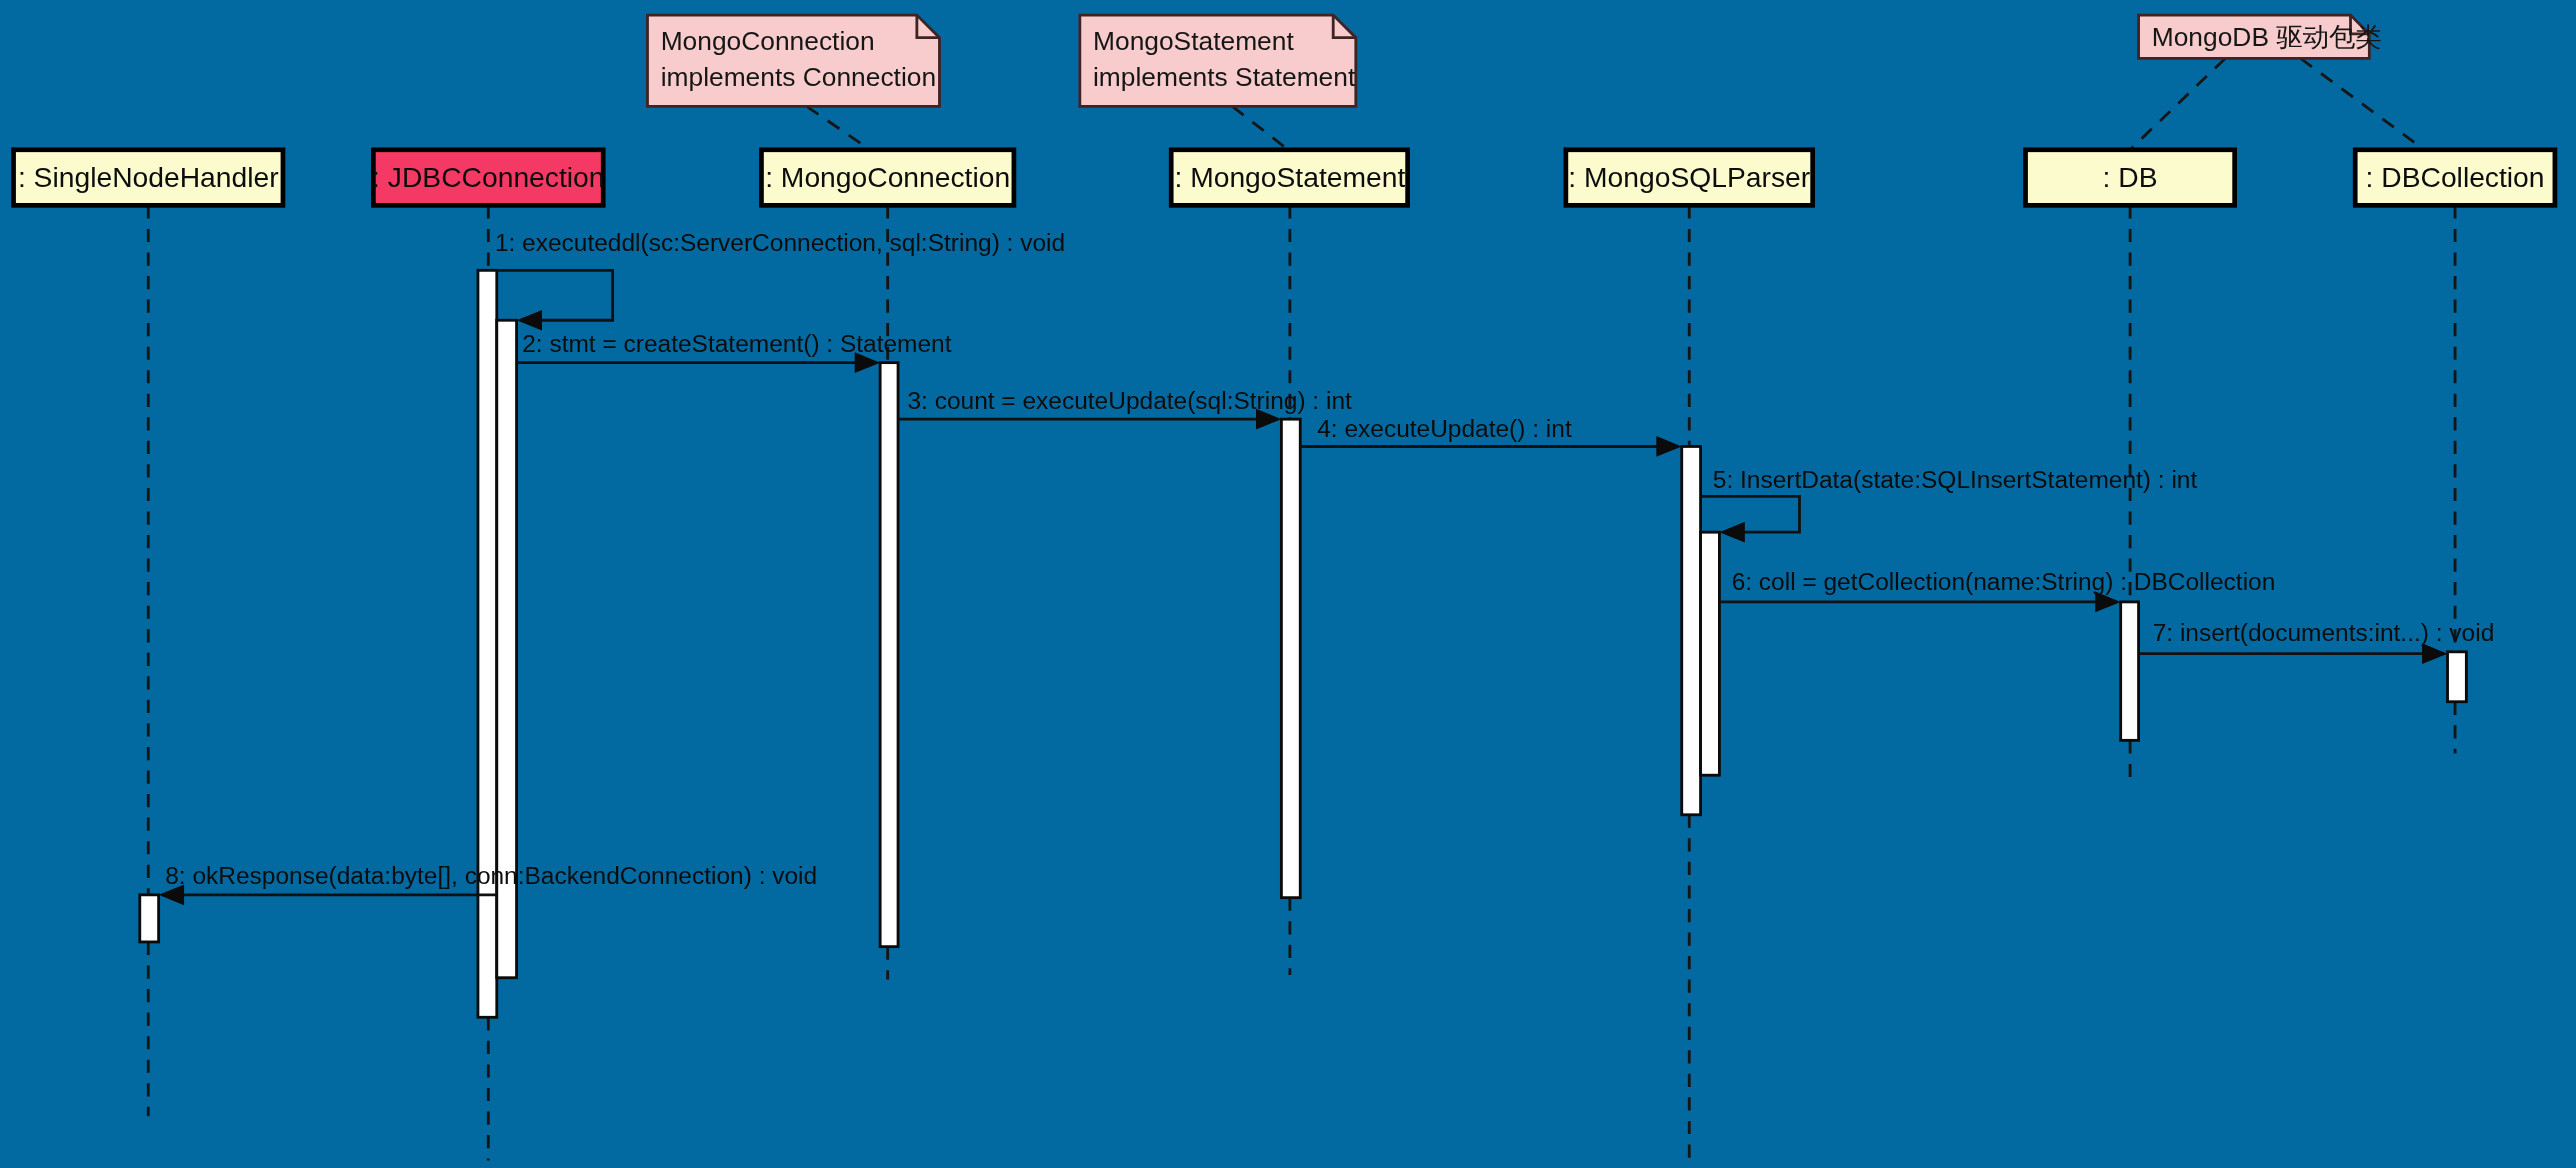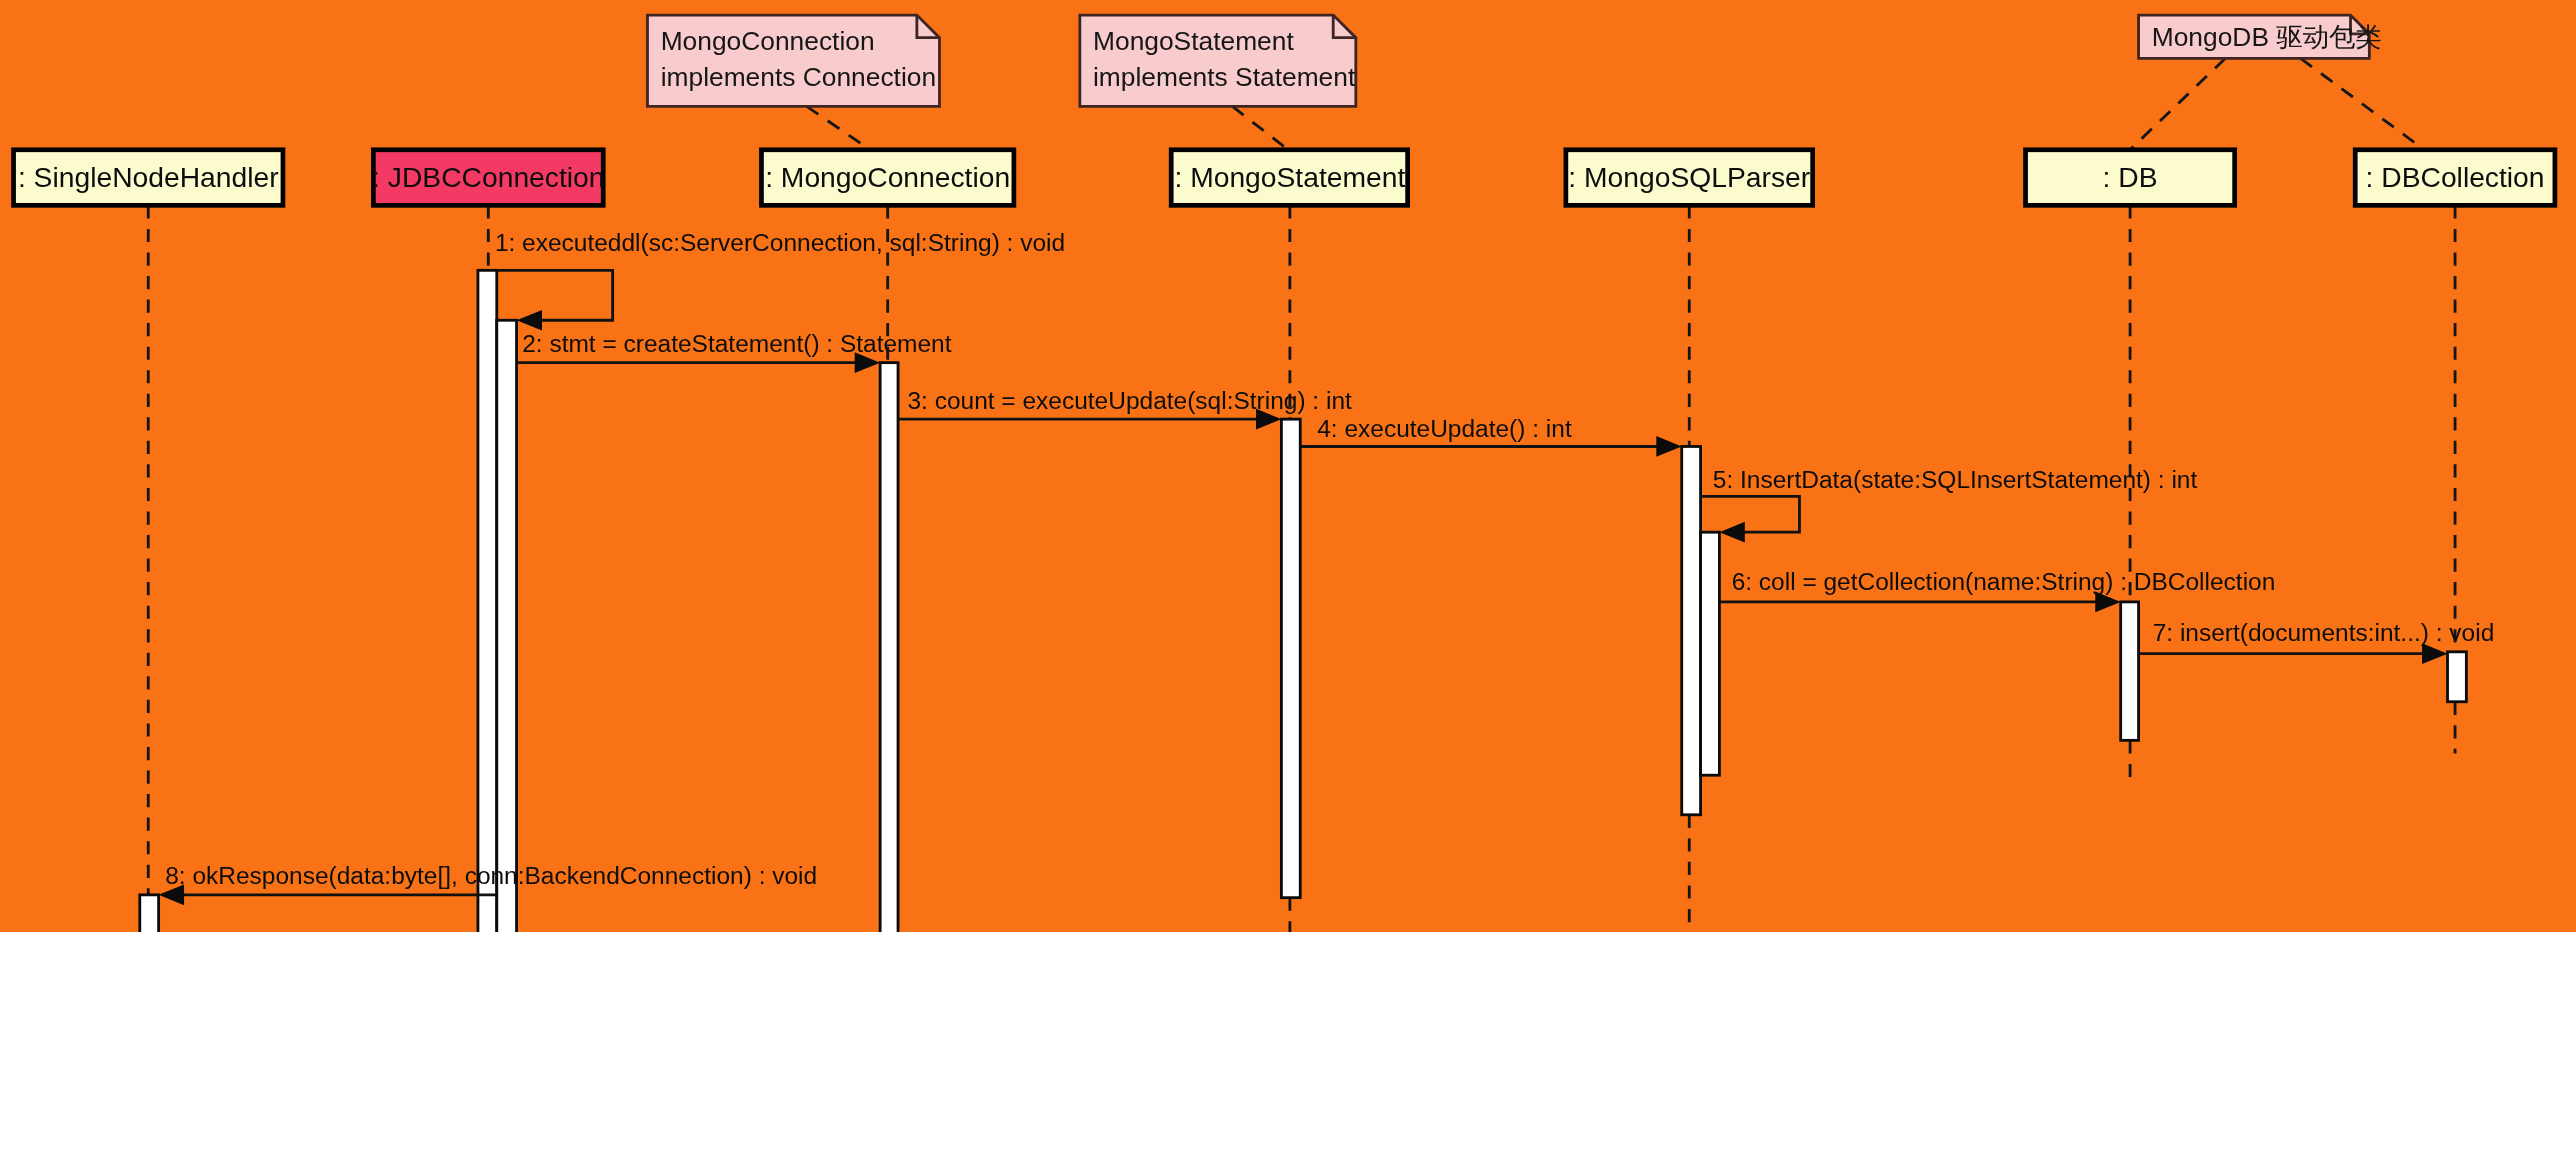--- a/index.html
+++ b/index.html
@@ -1,16 +1,16 @@
 <!DOCTYPE html>
 <html style="font-size:15px"><head>
 <meta charset="utf-8">
 <style>
   html,body{margin:0;padding:0;background:#fff;}
-  .canvas{position:relative;width:2576px;height:932px;background:#f97316;overflow:hidden;}
+  .canvas{position:relative;width:2576px;height:1168px;background:#0369a1;overflow:hidden;}
   svg{display:block;font-family:"Liberation Sans","DejaVu Sans",sans-serif;}
   .ll{stroke:#151515;stroke-width:3;stroke-dasharray:14 11;fill:none;}
   .bar{fill:#ffffff;stroke:#0b0b0b;stroke-width:3;}
   .head{stroke:#000000;stroke-width:5;}
   .headtext{font-size:30px;fill:#0d0d0d;text-anchor:middle;}
   .msg{stroke:#111111;stroke-width:3;fill:none;}
   .ah{fill:#0b0b0b;stroke:none;}
   .mtext{font-size:26px;fill:#0d0d0d;}
   .note{stroke:#3f2424;stroke-width:3;}
   .fold{fill:none;stroke:#3f2424;stroke-width:3;}

